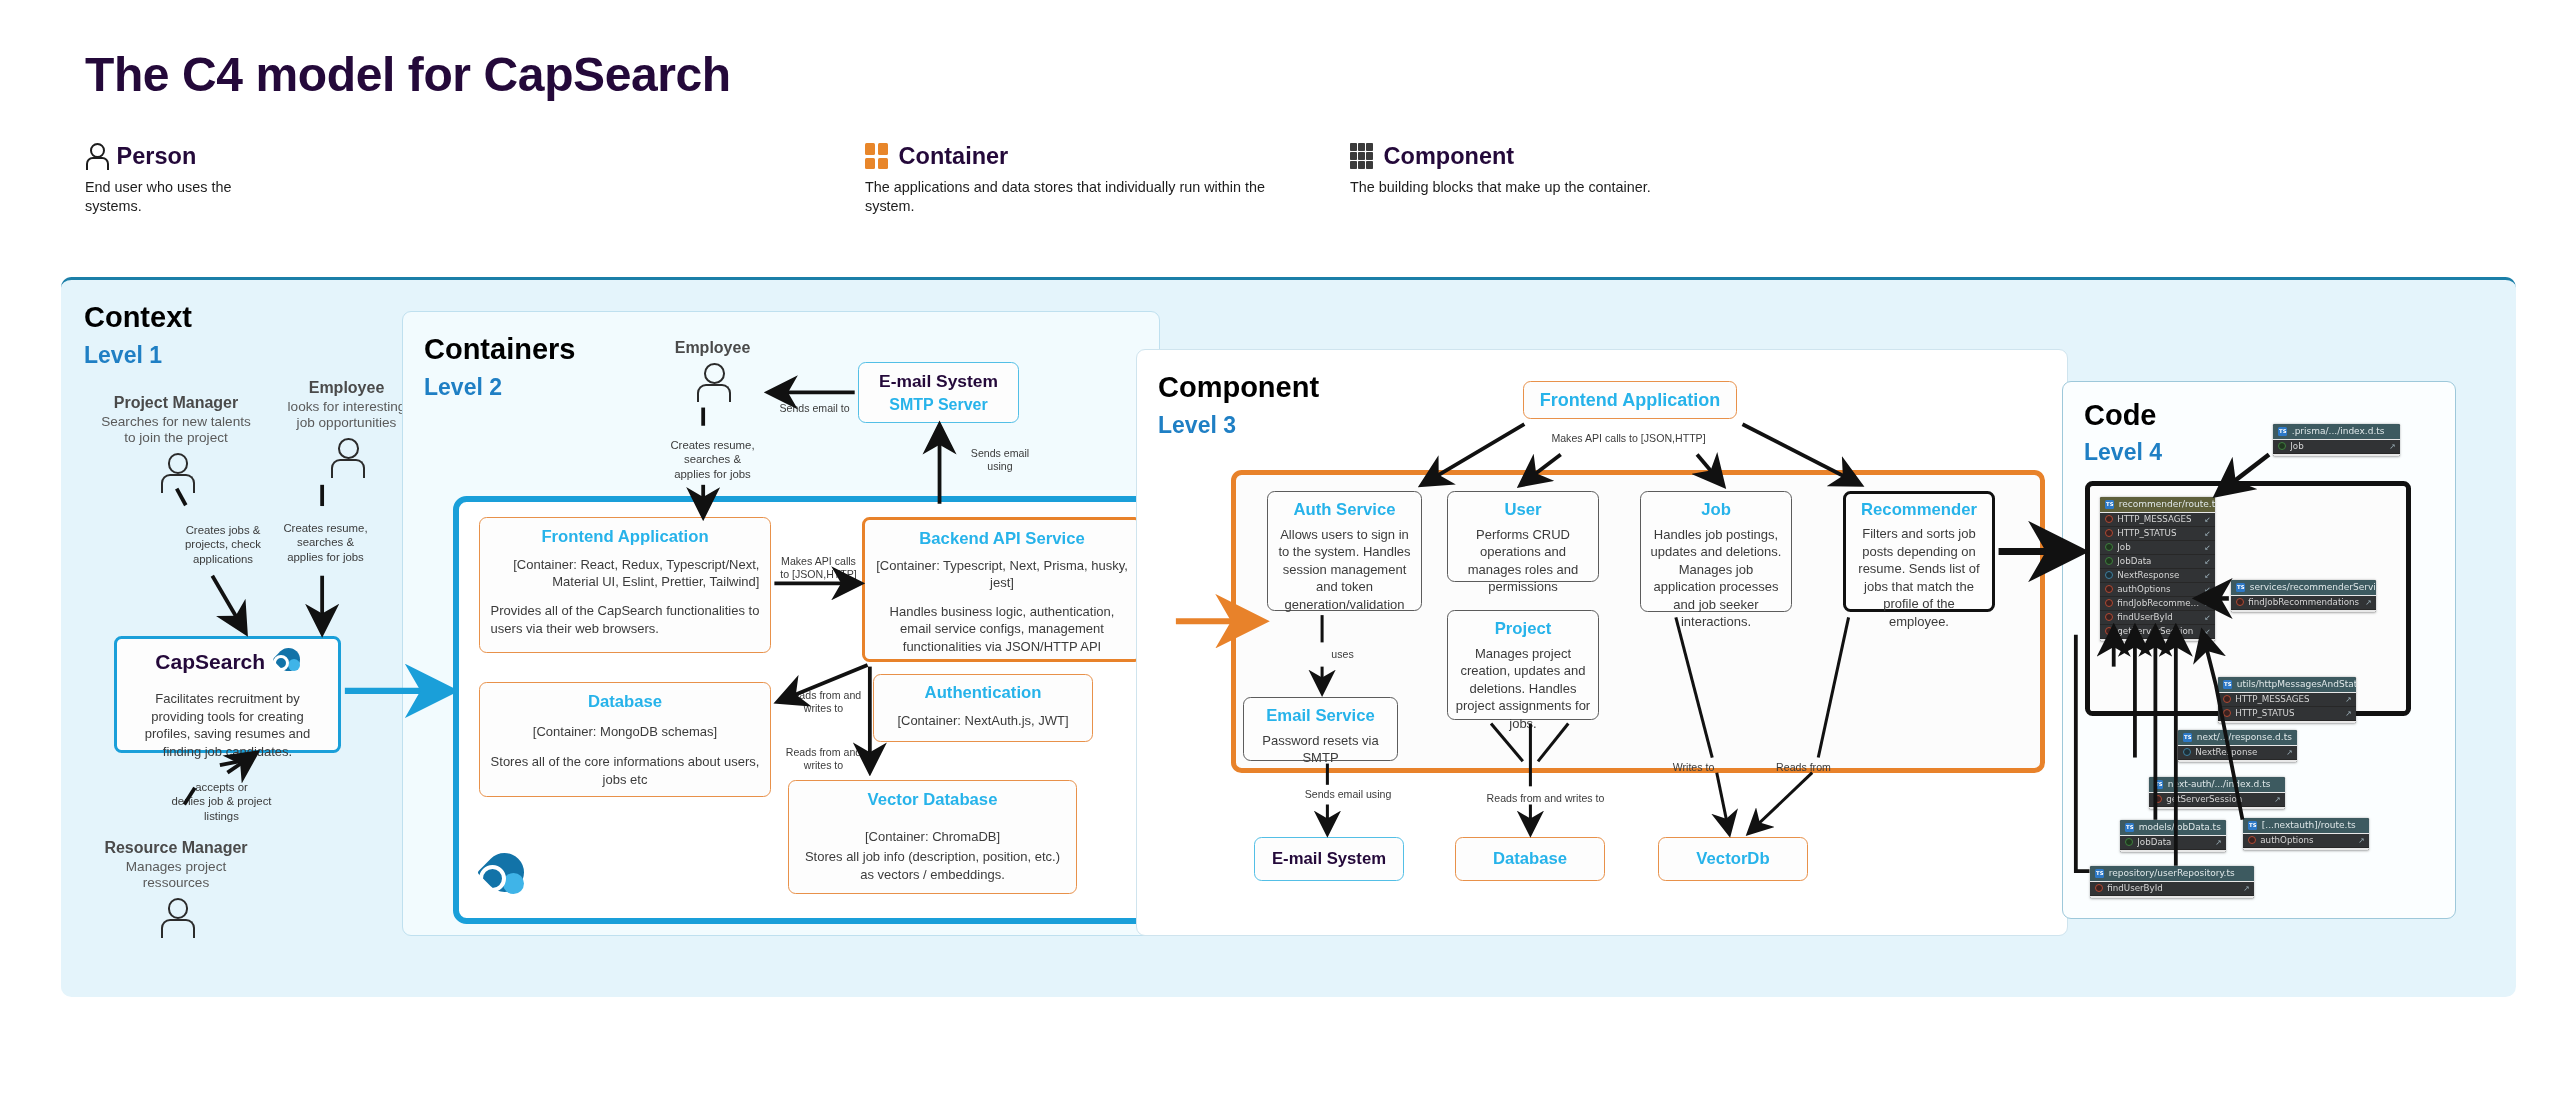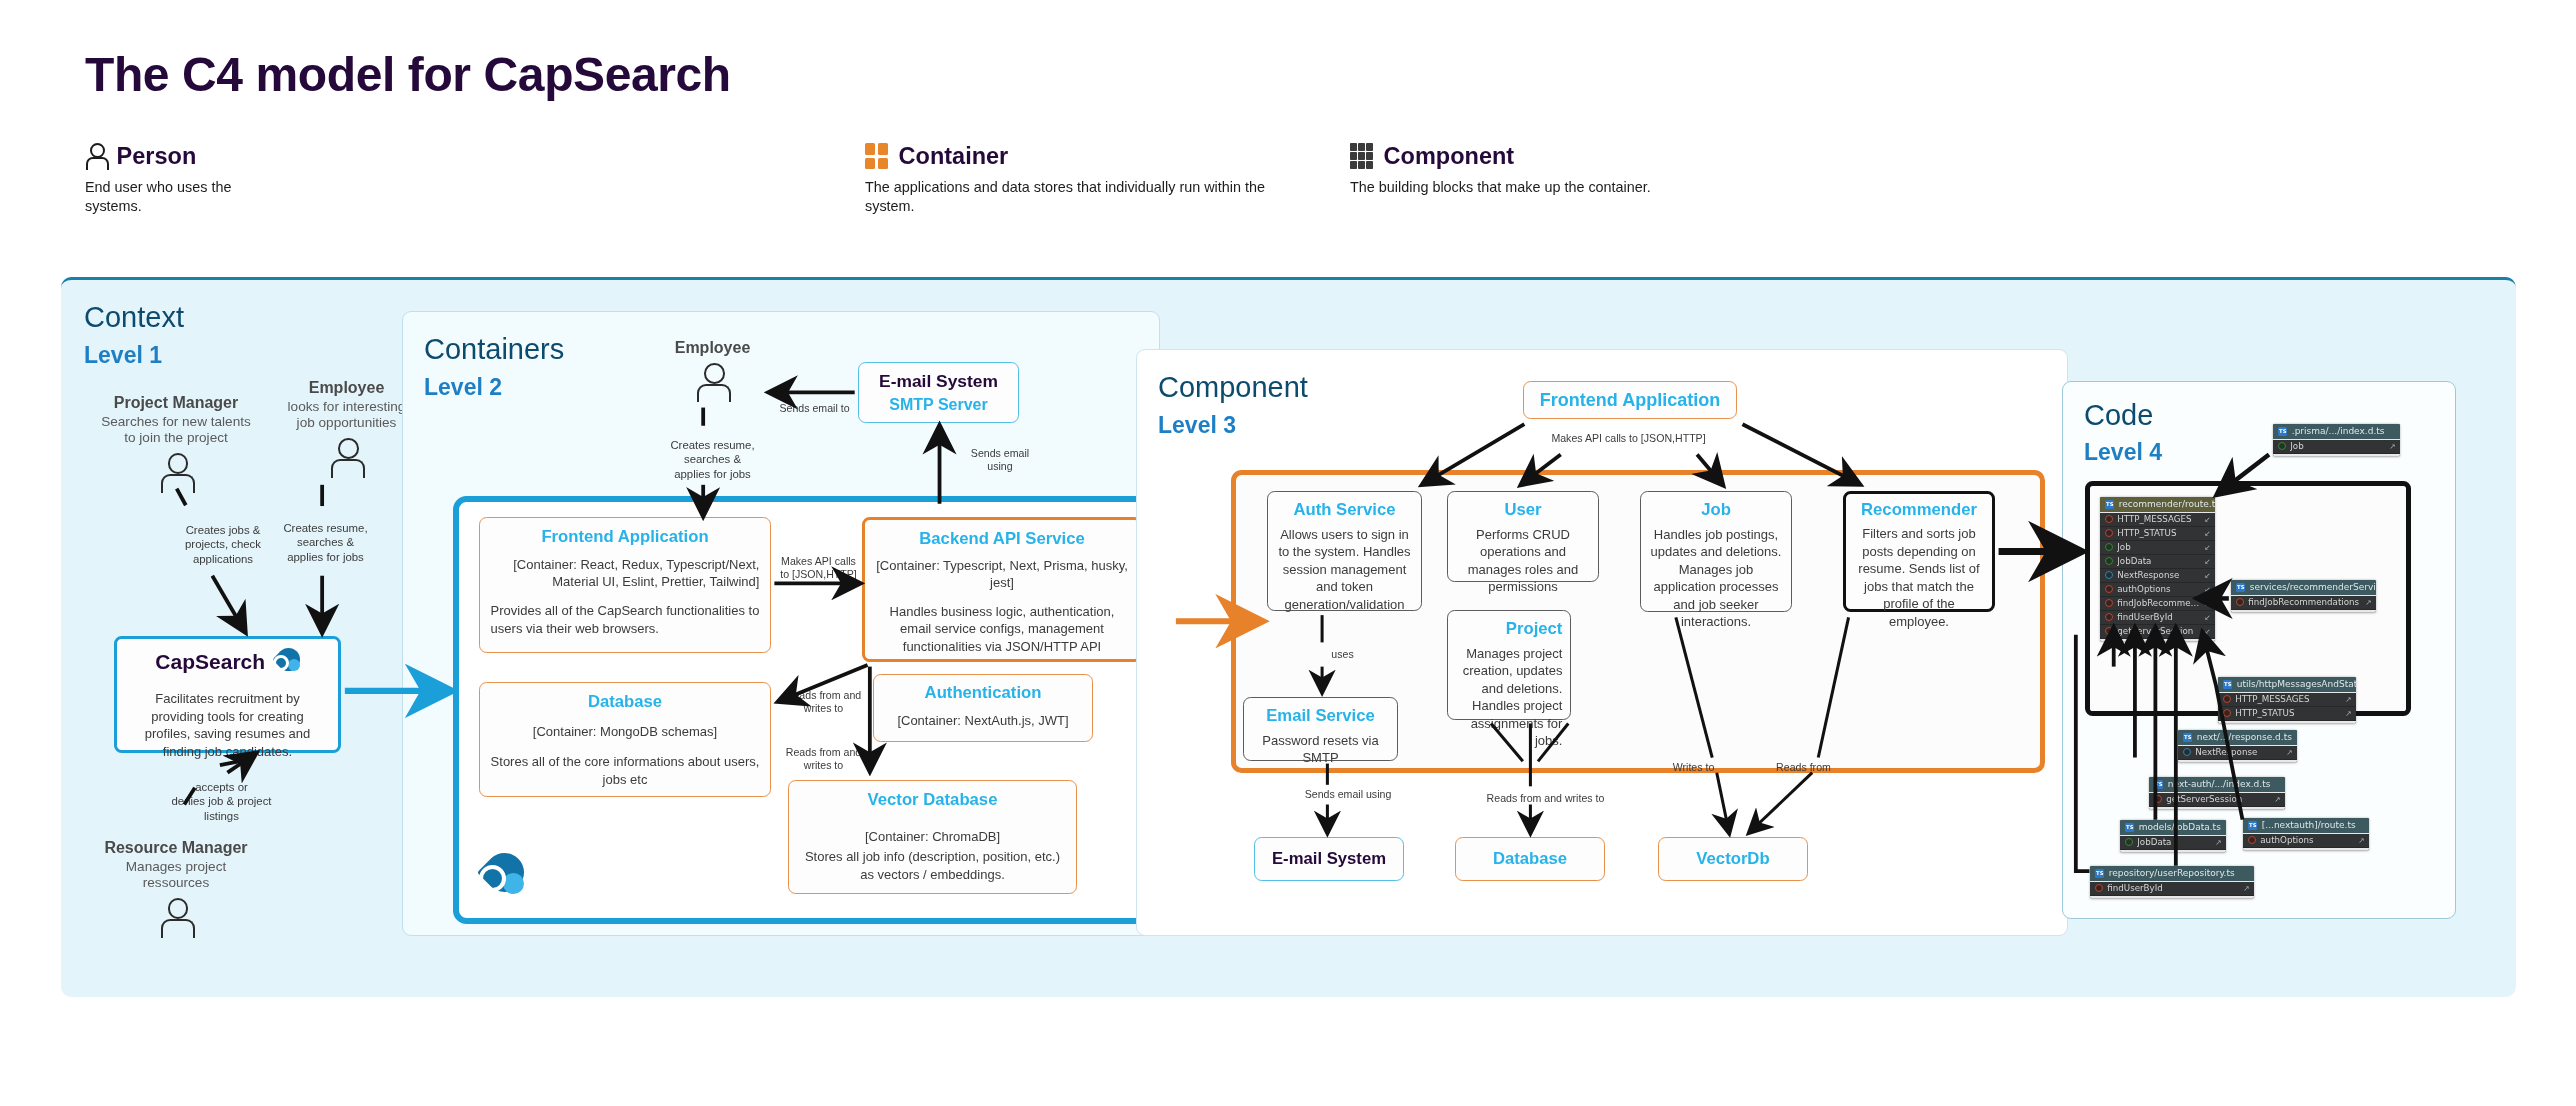--- a/index.html
+++ b/index.html
@@ -46,21 +46,21 @@
   .ic-container i { background:#e8862a; border-radius:1.5px; display:block; }
   .ic-component { width:23px; height:26px; display:grid; grid-template-columns:1fr 1fr 1fr; grid-template-rows:1fr 1fr 1fr; gap:1.5px; }
   .ic-component i { background:#3b3b3b; border-radius:0.8px; display:block; }
 
   
   .context-panel {
     position:absolute; left:61px; top:277px; width:2455px; height:720px;
     background:#e4f4fb; border-radius:10.6px;
     border-top:3.8px solid #1b7fa8;
   }
-  .panel-title { font-size:29px; font-weight:400; color:#0c4a6e; }
+  .panel-title { font-size:29px; font-weight:700; color:#000000; }
   .panel-level { font-size:23px; font-weight:700; color:#1f7fc4; margin-top:7.6px;}
 
   .ctx-head { position:absolute; left:23px; top:21px; }
 
   
   .containers-panel {
     position:absolute; left:402px; top:311px; width:758px; height:625px;
     background:#f2fbfe; border:1.5px solid #bfe0ef; border-radius:9px;
   }
   .cont-head { position:absolute; left:21px; top:21px; }
@@ -380,21 +380,21 @@
   <div class="bx bx-grey" style="left:1640px; top:491px; width:152px; height:121px; padding:7.6px 7.6px;">
     <div class="t">Job</div>
     <div class="desc" style="margin-top:6px;">Handles job postings, updates and deletions. Manages job application processes and job seeker interactions.</div>
   </div>
 
   <div class="bx bx-black" style="left:1843px; top:491px; width:152px; height:121px; padding:6px 7.6px;">
     <div class="t">Recommender</div>
     <div class="desc" style="margin-top:5px;">Filters and sorts job posts depending on resume. Sends list of jobs that match the profile of the employee.</div>
   </div>
 
-  <div class="bx bx-grey" style="left:1447px; top:610px; width:124px; height:110px; padding:7.6px 7.6px;text-align:right;">
+  <div class="bx bx-grey" style="left:1447px; top:610px; width:152px; height:110px; padding:7.6px 7.6px;">
     <div class="t">Project</div>
     <div class="desc" style="margin-top:6px;">Manages project creation, updates and deletions. Handles project assignments for jobs.</div>
   </div>
 
   <div class="bx bx-grey" style="left:1243px; top:697px; width:155px; height:64px; padding:7.6px 7.6px;">
     <div class="t">Email Service</div>
     <div class="desc" style="margin-top:6px;">Password resets via SMTP</div>
   </div>
 
   <div class="elabel sm" style="left:1648px; top:761px; width:91px;">Writes to</div>

